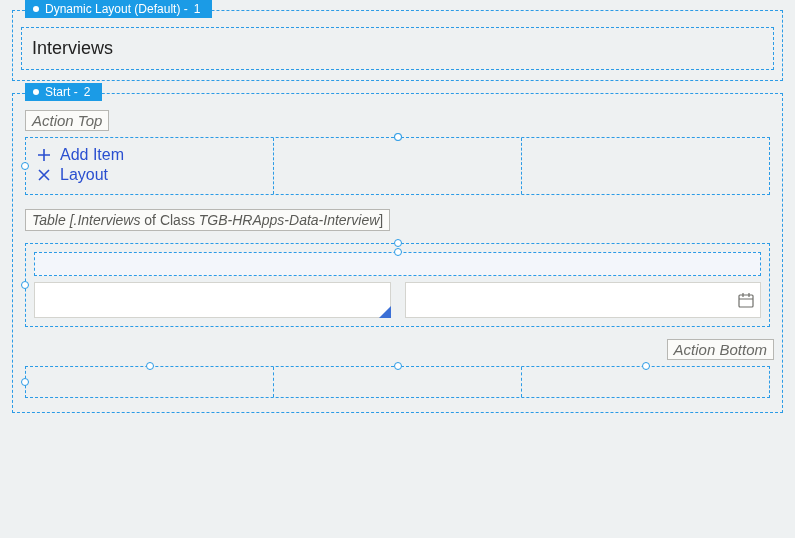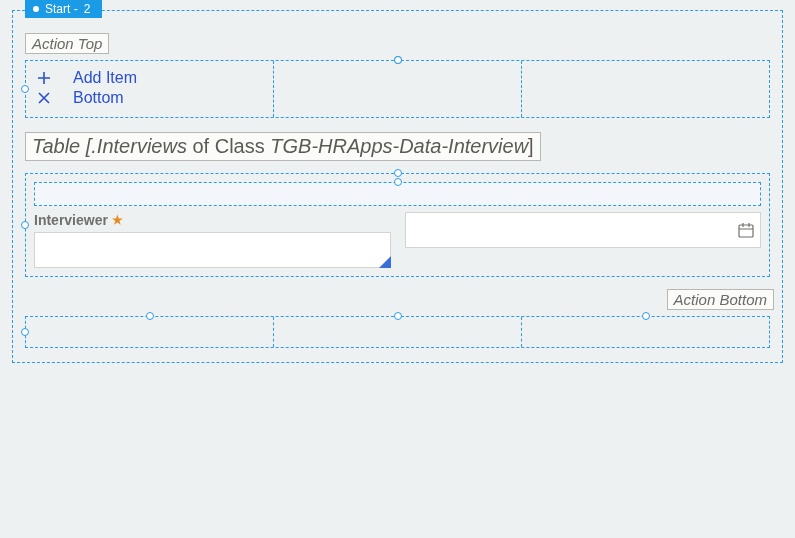--- a/index.html
+++ b/index.html
@@ -69,33 +69,33 @@
     flex: 1;
     border-right: 1px dashed #2b9be6;
     min-height: 56px;
     padding: 6px 10px;
   }
   .action-cell:last-child { border-right: none; }
 
   .action-row {
     display: flex;
     align-items: center;
-    gap: 21px;
+    gap: 8px;
     color: #2a4fd0;
     font-size: 16px;
     margin: 2px 0;
     cursor: pointer;
   }
   .icon { width: 16px; height: 16px; display: inline-flex; align-items: center; justify-content: center; }
   .icon svg { stroke: #2a4fd0; stroke-width: 1.6; fill: none; }
 
   .table-meta-box {
     border: 1px solid #b7b7b3;
     background: #fbfbf9;
-    font-size: 20px;
+    font-size: 14px;
     color: #5a5a56;
     padding: 2px 6px;
     margin: 6px 4px;
     display: inline-block;
   }
   .table-meta-box .ital { font-style: italic; }
 
   .data-area {
     border: 1px dashed #2b9be6;
     margin: 6px 4px 8px 4px;
@@ -170,29 +170,39 @@
     border-radius: 50%;
   }
   .nub.topc { top: -5px; left: 50%; transform: translateX(-50%); }
   .nub.leftc { left: -5px; top: 50%; transform: translateY(-50%); }
 </style>
 </head>
 <body>
 
 <div class="container">
 
+  <div class="section">
+    <div class="section-tab">
+      <span class="dot"></span>
+      <span>Dynamic Layout (Default) -</span>
+      <span>1</span>
+    </div>
+    <div class="inner-box">
+      <span class="title-text">Interviews</span>
+    </div>
+  </div>
 
   <div class="section" style="padding-top:6px;">
     <div class="section-tab">
       <span class="dot"></span>
       <span>Start -</span>
       <span>2</span>
     </div>
 
-    <div style="margin-top:12px;">
+    <div style="margin-top:6px;">
       <span class="label-chip">Action Top</span>
     </div>
 
     <div class="action-grid">
       <span class="nub leftc"></span>
       <div class="action-cell">
         <span class="nub topc"></span>
         <div class="action-row">
           <span class="icon">
             <svg viewBox="0 0 16 16">
@@ -200,21 +210,21 @@
               </svg>
           </span>
           <span>Add Item</span>
         </div>
         <div class="action-row">
           <span class="icon">
             <svg viewBox="0 0 16 16">
                 <path d="M3 3l10 10M13 3L3 13"></path>
               </svg>
           </span>
-          <span>Bottom</span>
+          <span>Layout</span>
         </div>
       </div>
       <div class="action-cell">
         <span class="nub topc"></span>
       </div>
       <div class="action-cell">
         <span class="nub topc"></span>
       </div>
     </div>
 
@@ -223,24 +233,20 @@
     </div>
 
     <div class="data-area">
       <span class="nub topc"></span>
       <span class="nub leftc"></span>
       <div class="header-bar">
         <span class="nub topc"></span>
       </div>
       <div class="cols">
         <div class="col">
-          <div class="col-label">
-            <span>Interviewer</span>
-            <span class="req-star">★</span>
-          </div>
           <div style="position:relative;">
             <input class="col-input" value="" style="">
             <div class="corner-ind"></div>
           </div>
         </div>
         <div class="col">
           <div class="cal-wrap">
             <input class="col-input" value="" style="">
             <span class="cal-icon">
               <svg viewBox="0 0 18 18">

